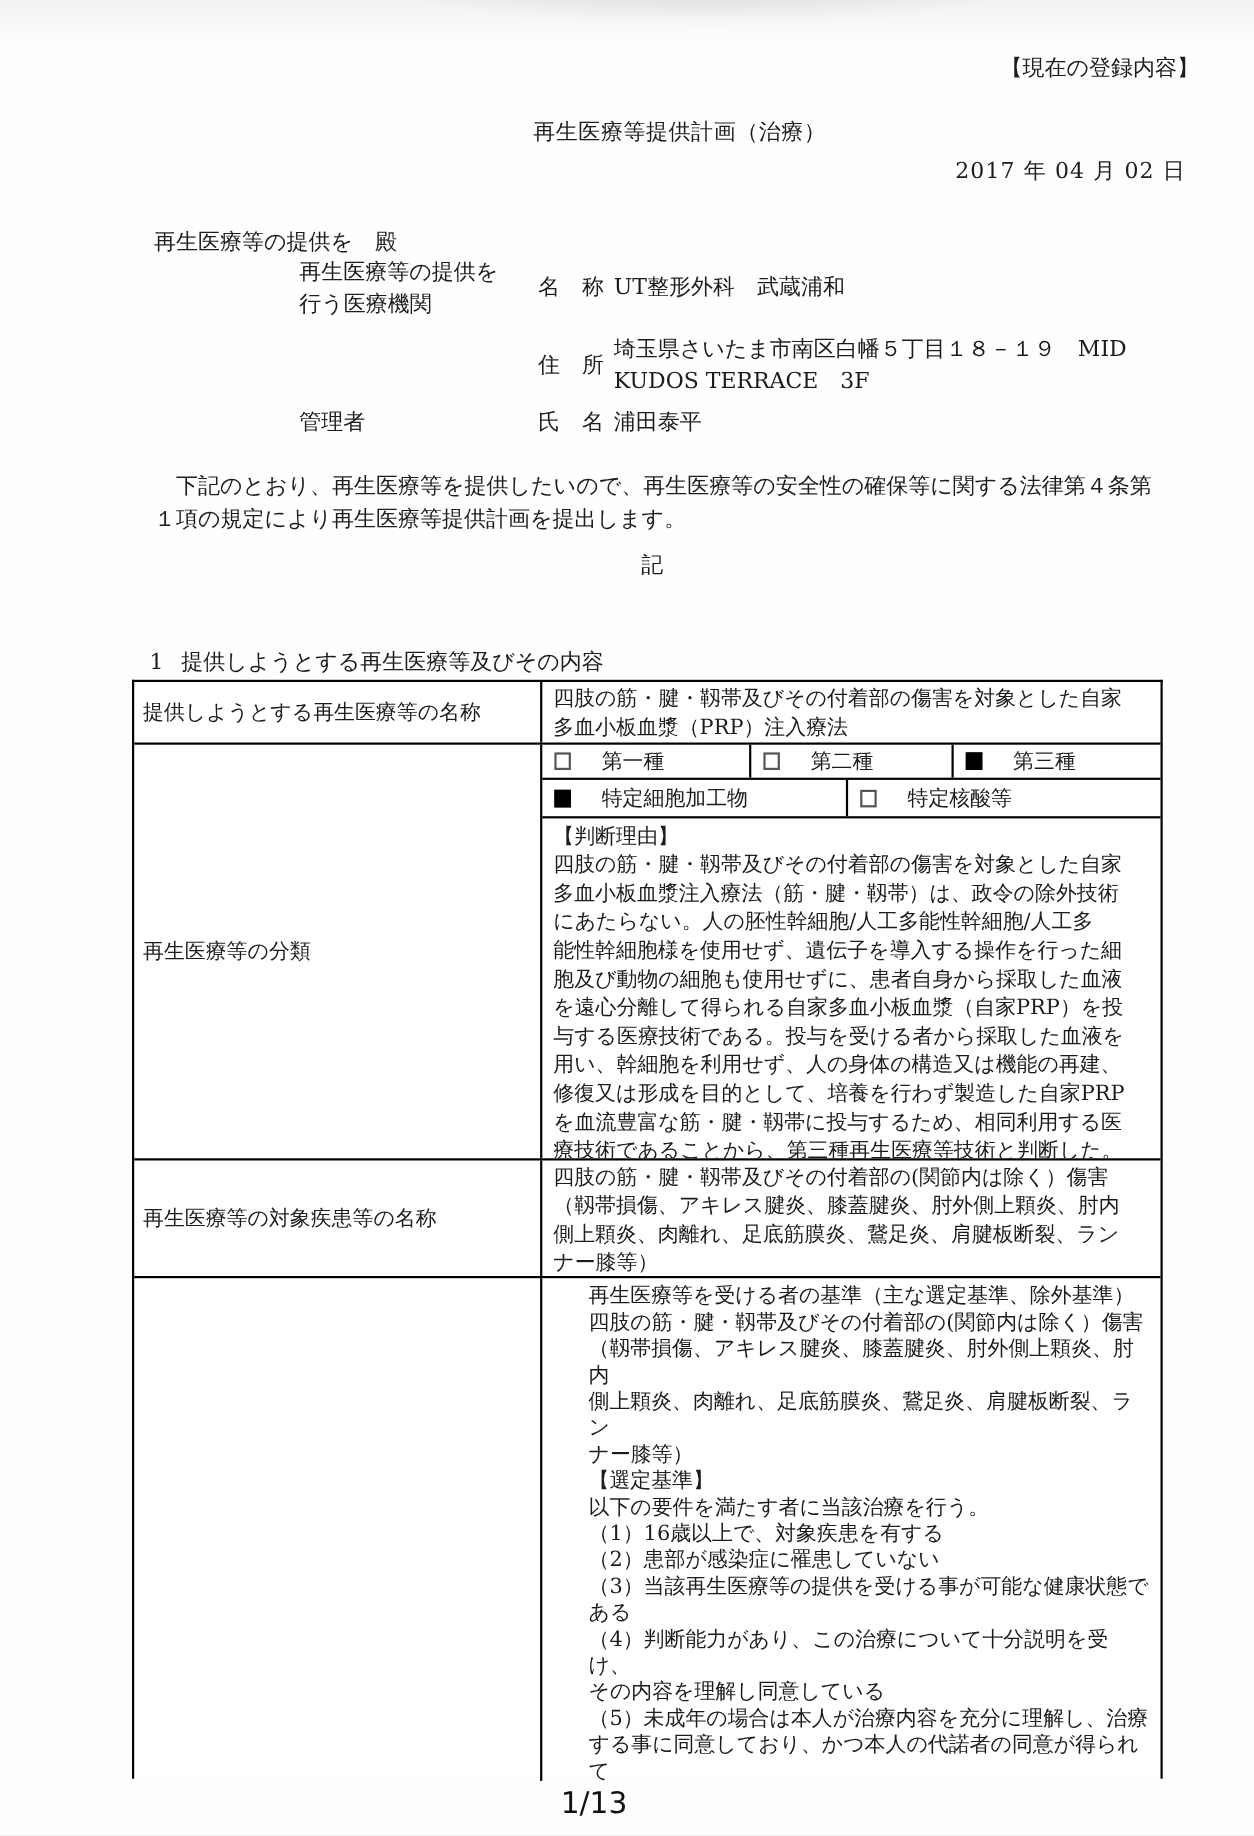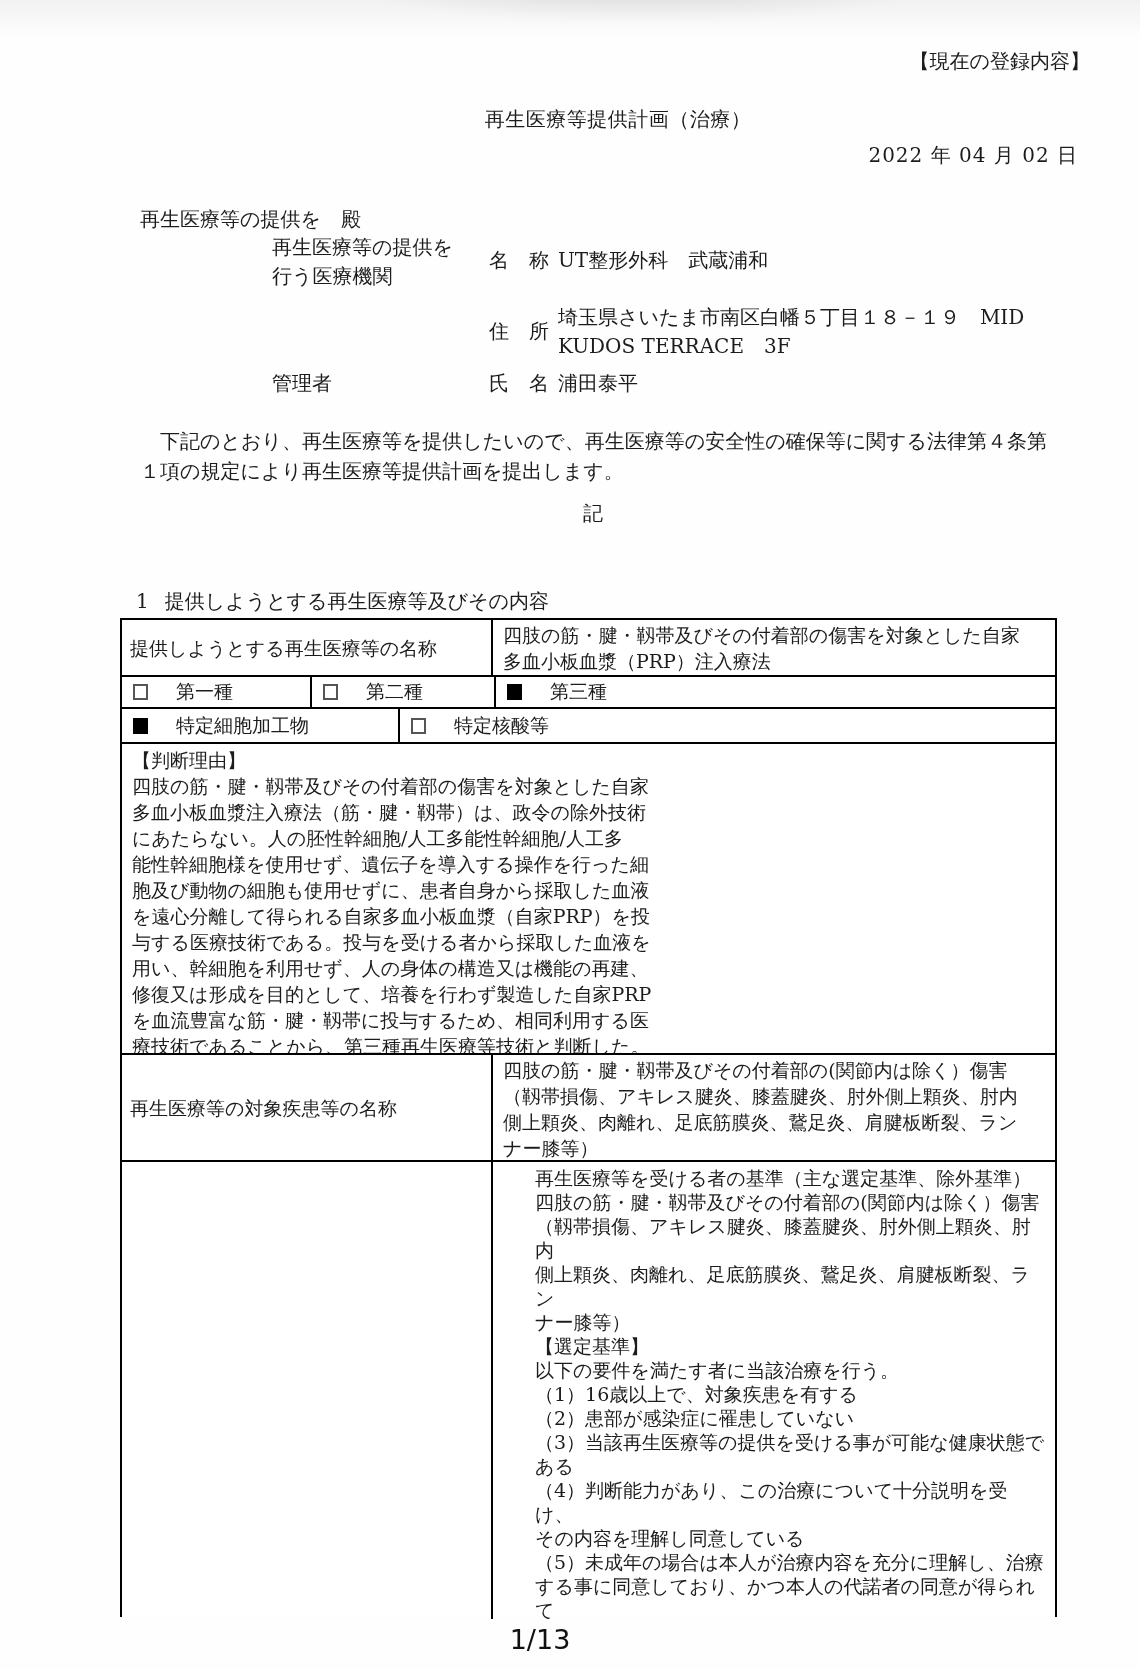--- a/index.html
+++ b/index.html
@@ -71,21 +71,21 @@
   .pagenum{top:1624px;left:460px;width:160px;text-align:center;
     font-family:"DejaVu Sans","Liberation Sans",sans-serif;font-size:27px;color:#111;}
 </style>
 </head>
 <body>
 
 <div class="page">
 
   <div class="abs fs20 corner">【現在の登録内容】</div>
   <div class="abs fs20 title">再生医療等提供計画（治療）</div>
-  <div class="abs fs20 date">2022 年 04 月 02 日</div>
+  <div class="abs fs20 date">2017 年 04 月 02 日</div>
   <div class="abs fs20 addressee">再生医療等の提供を　殿</div>
 
   <div class="abs fs20 org-label">再生医療等の提供を
 行う医療機関</div>
   <div class="abs fs20 fld-label y-name">名　称</div>
   <div class="abs fs20 fld-value y-name">UT整形外科　武蔵浦和</div>
   <div class="abs fs20 fld-label y-addr-label">住　所</div>
   <div class="abs fs20 fld-value y-addr-value">埼玉県さいたま市南区白幡５丁目１８－１９　MID
 KUDOS TERRACE　3F</div>
   <div class="abs fs20 mgr-label">管理者</div>
@@ -102,20 +102,21 @@
 
   <div class="rtable">
 
     <div class="trow row1">
       <div class="tlabel">提供しようとする再生医療等の名称</div>
       <div class="tcell">四肢の筋・腱・靱帯及びその付着部の傷害を対象とした自家
 多血小板血漿（PRP）注入療法</div>
     </div>
 
     <div class="trow row2">
+      <div class="tlabel">再生医療等の分類</div>
       <div class="rightpane">
         <div class="cbrow cbrowA">
           <div class="cbcell cbA1">
             <span class="cb"></span>
             <span>第一種</span>
           </div>
           <div class="cbcell cbA2">
             <span class="cb"></span>
             <span>第二種</span>
           </div>

